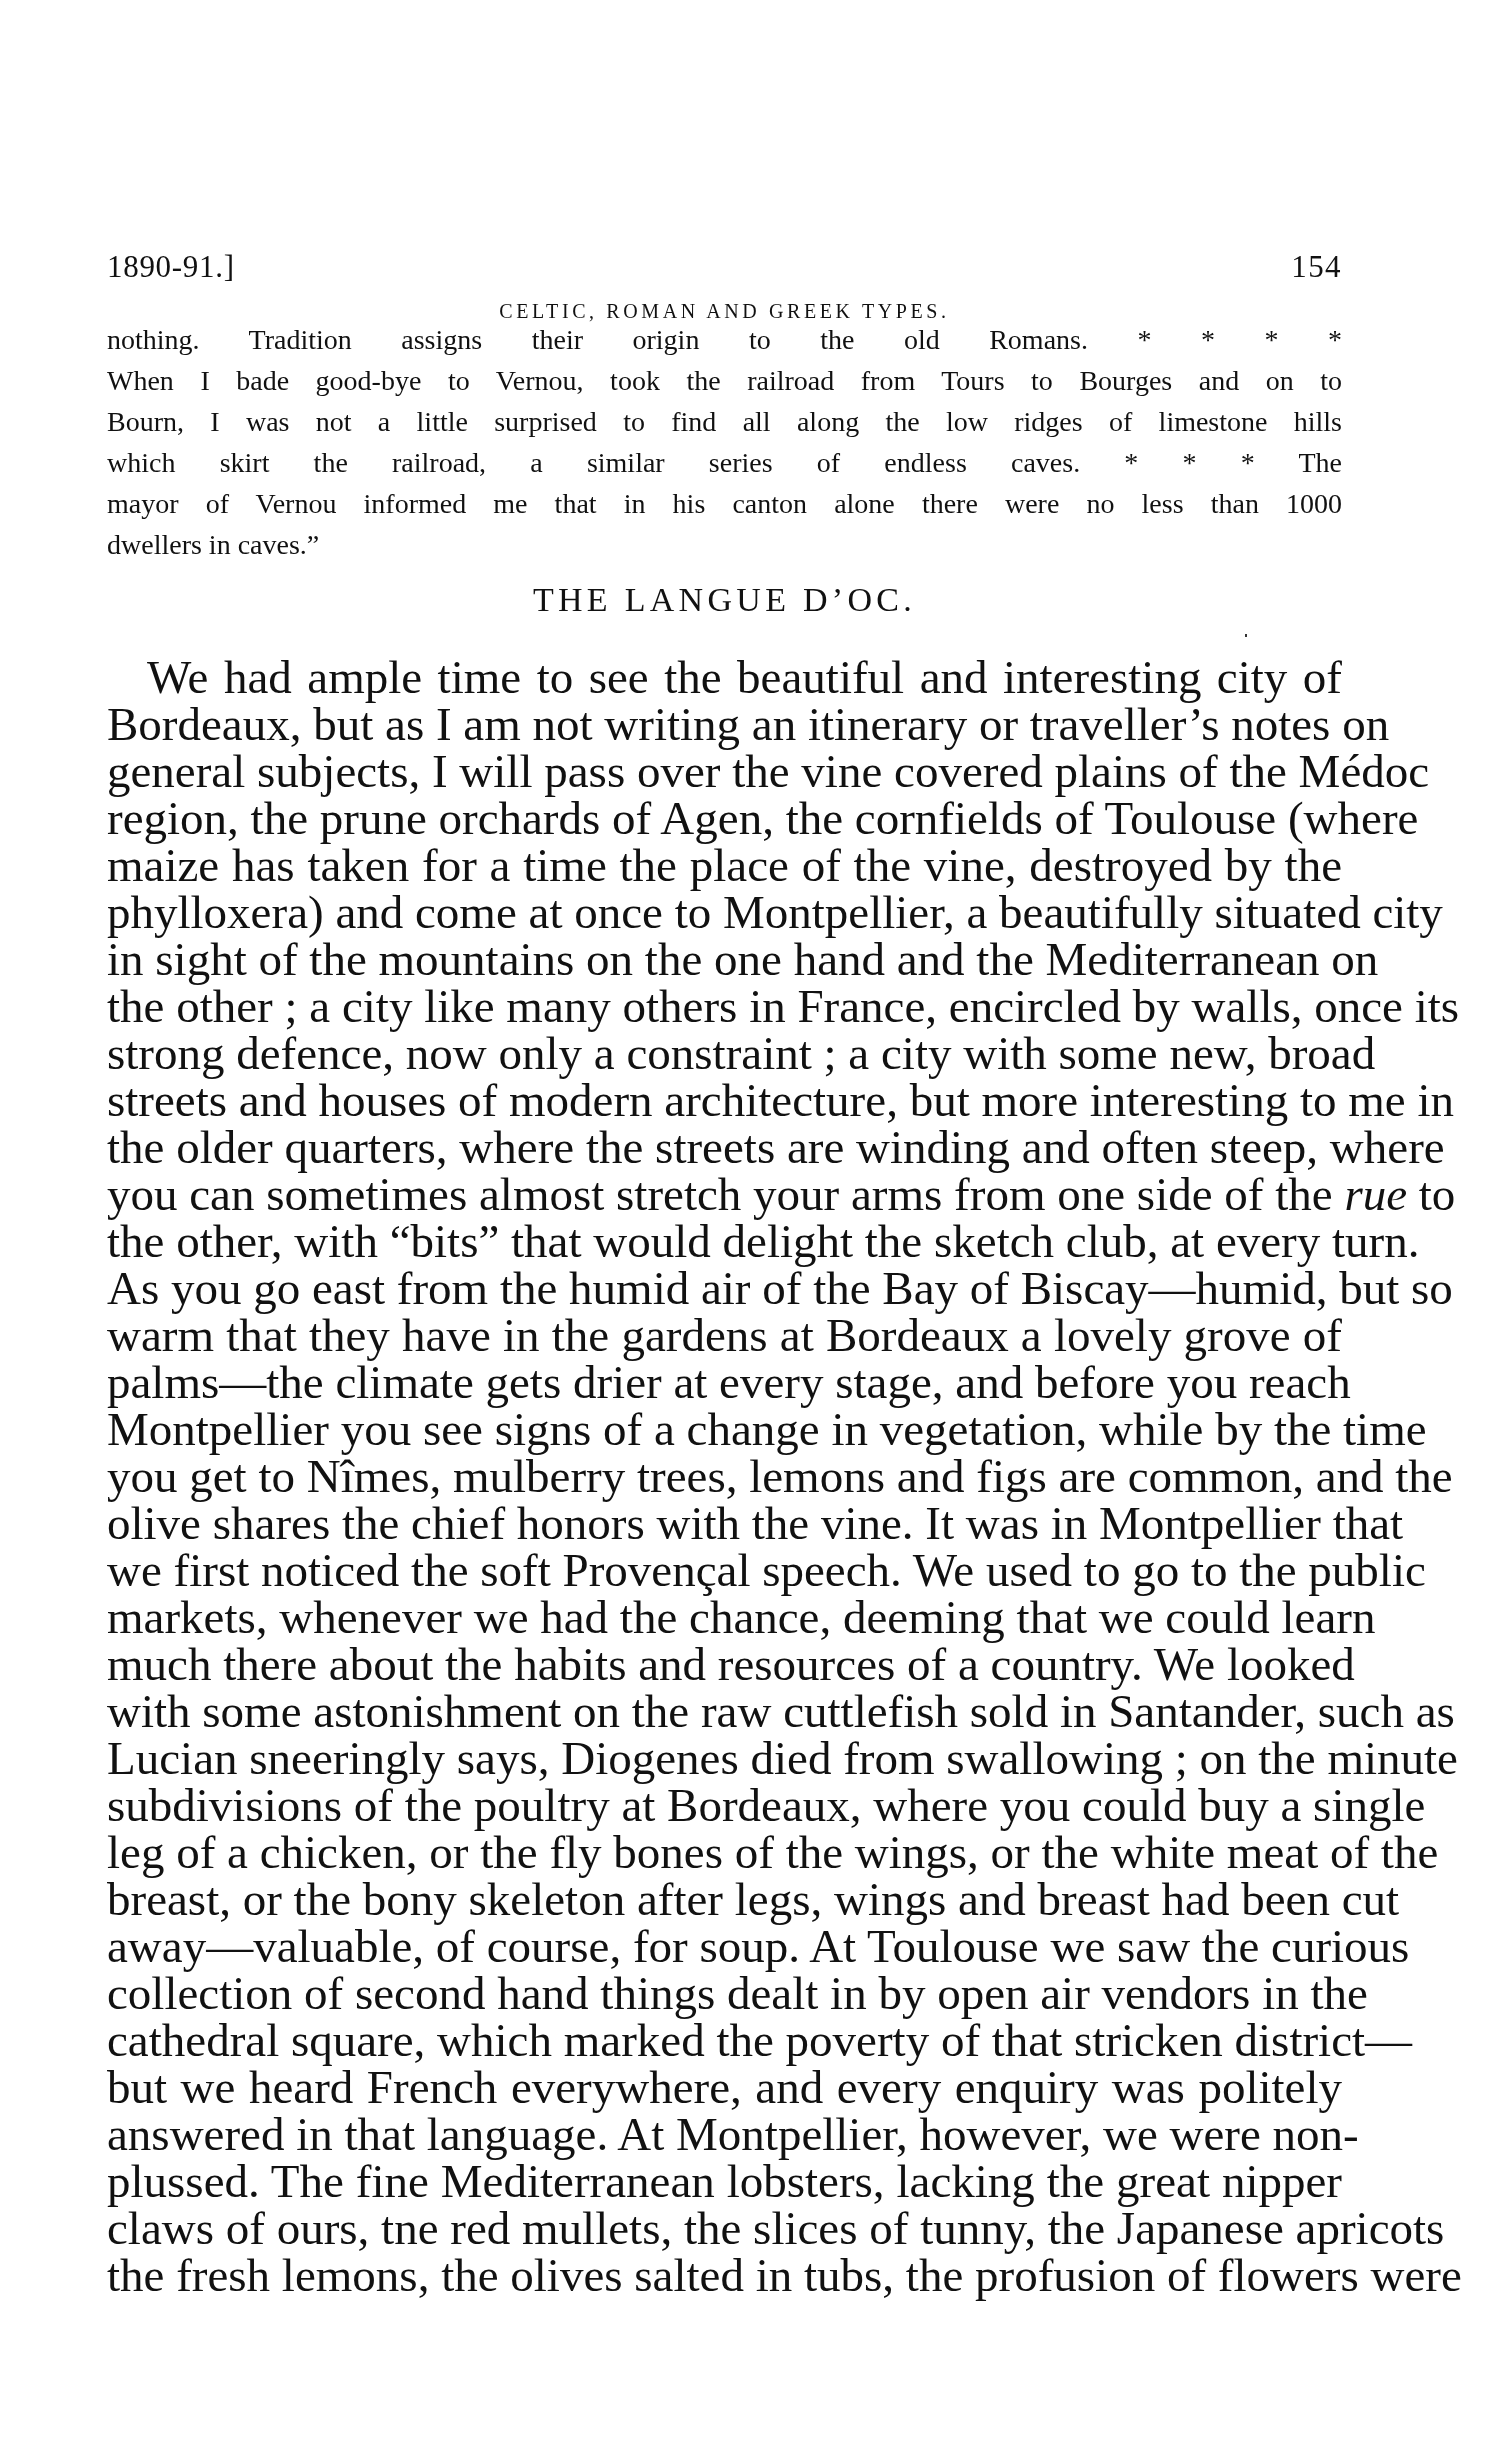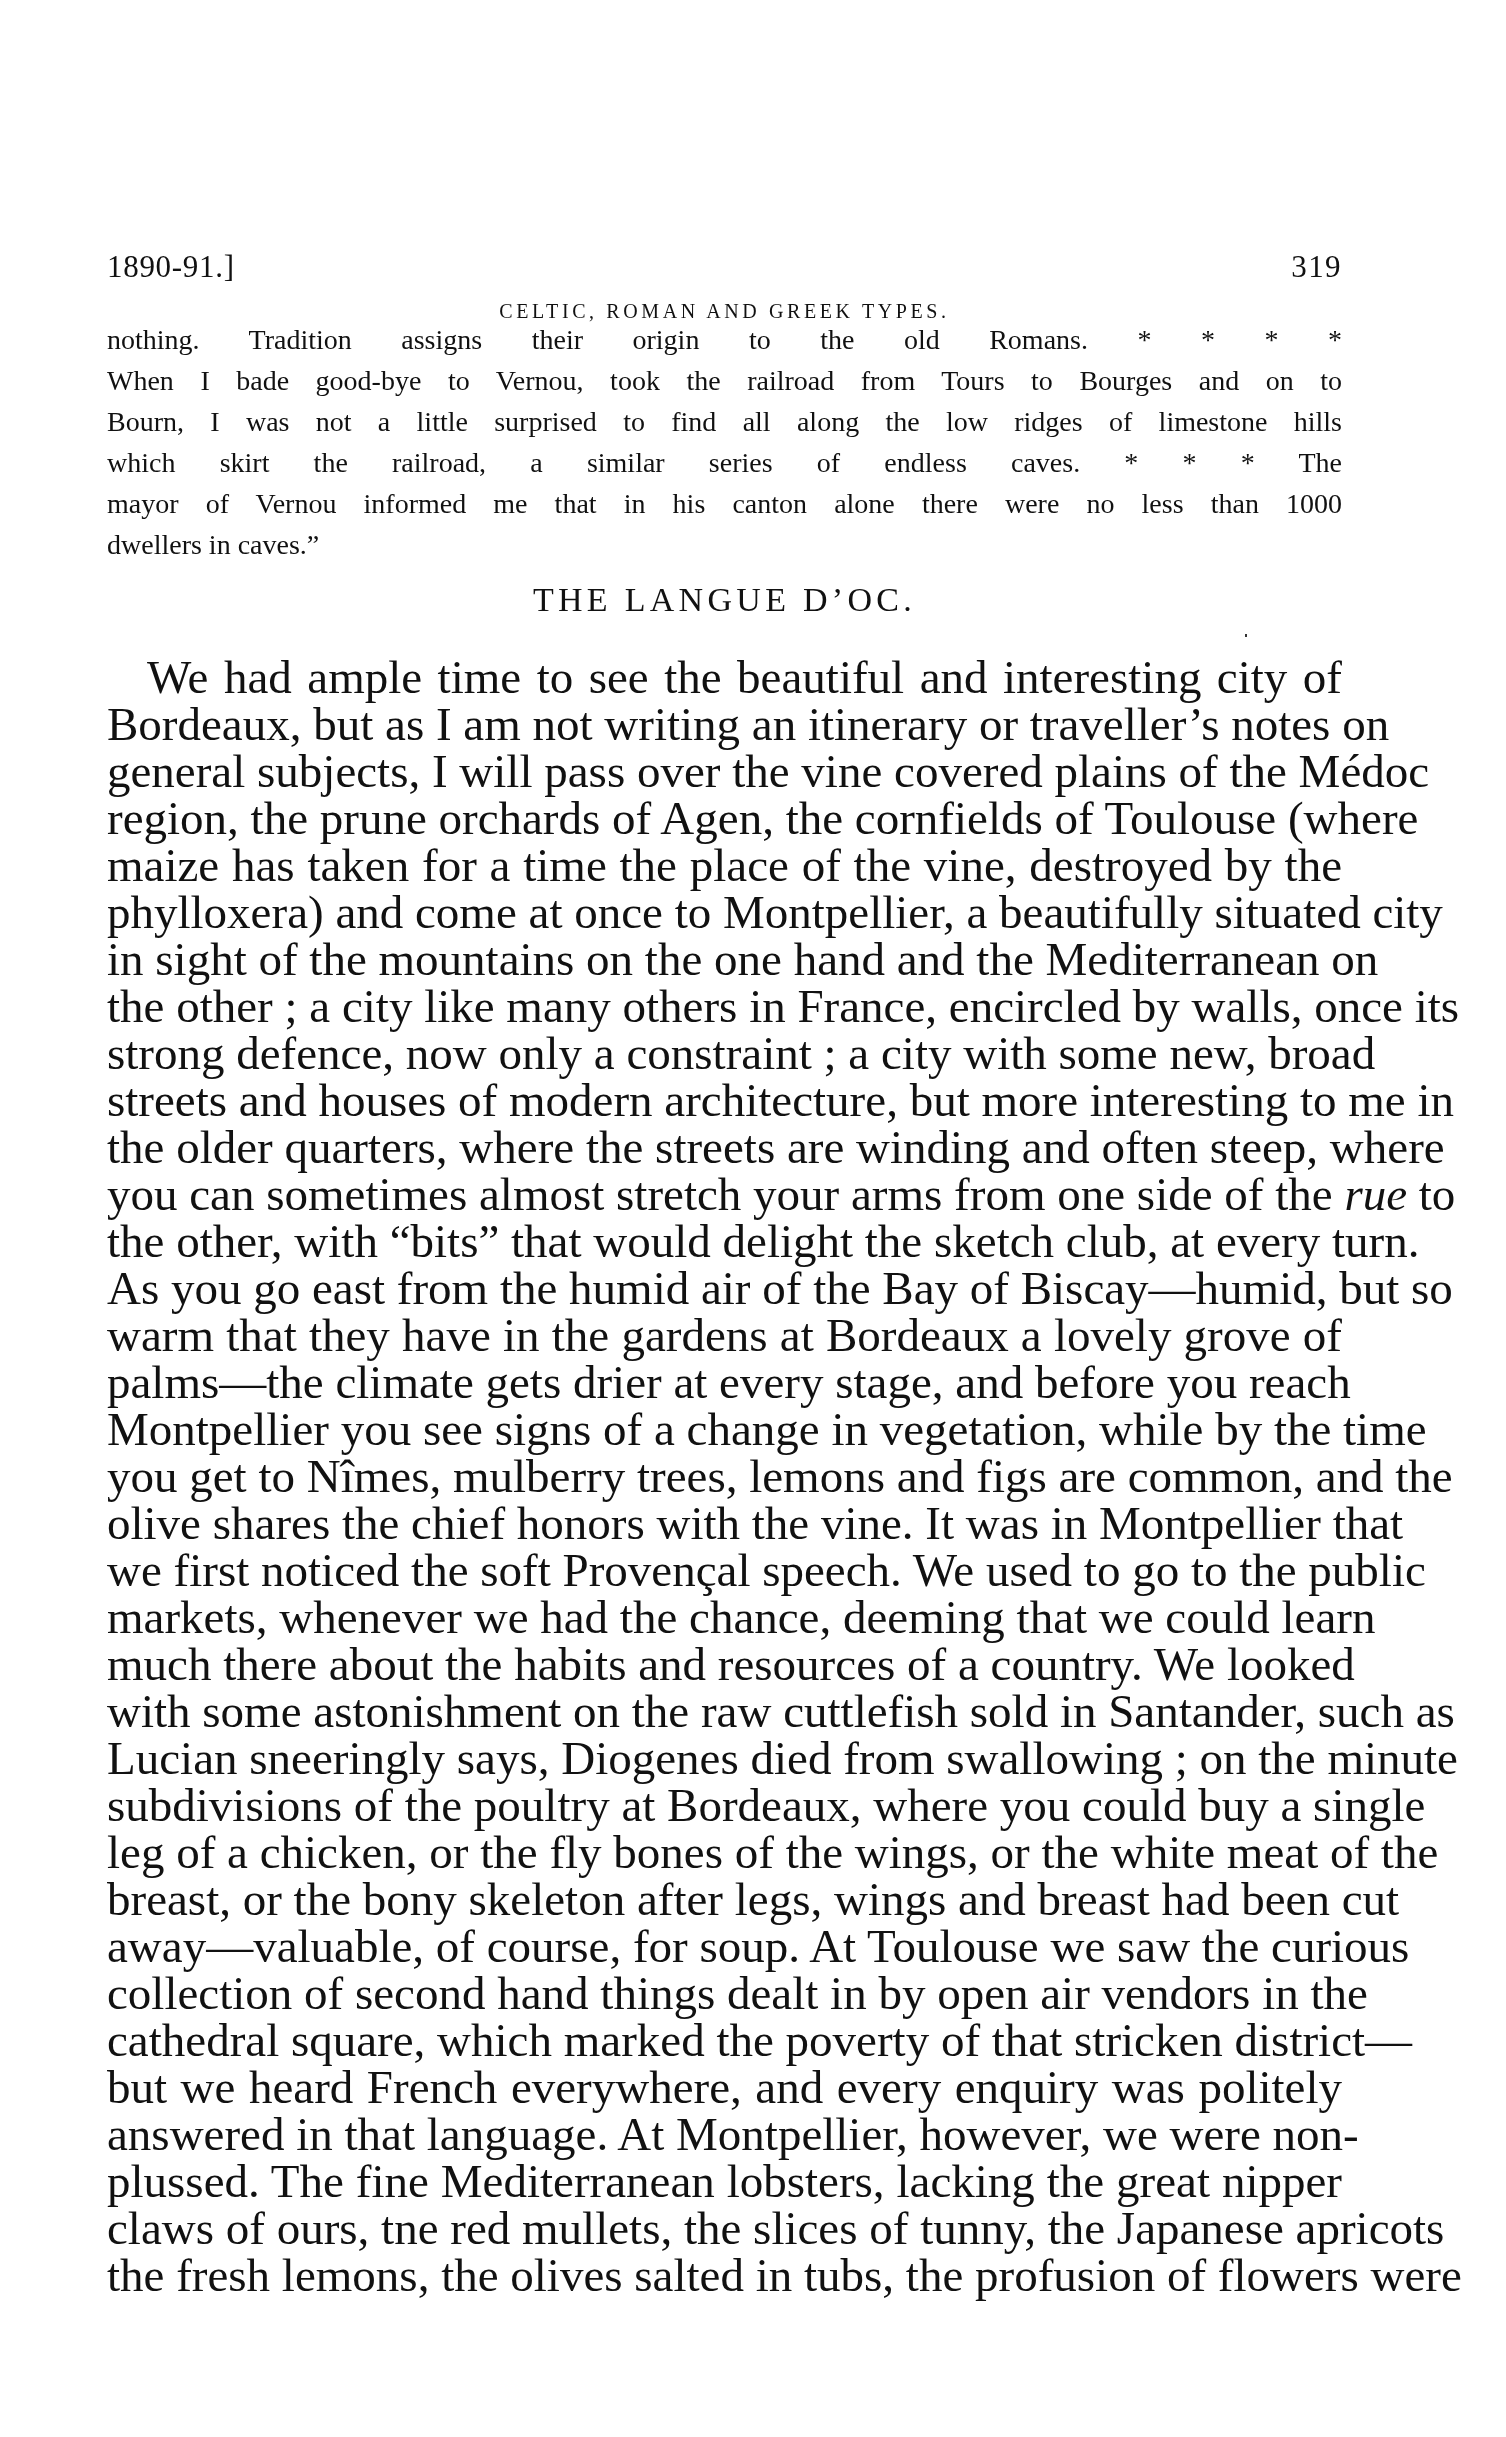--- a/index.html
+++ b/index.html
@@ -20,21 +20,21 @@
   em { font-style: italic; }
 </style>
 </head>
 <body>
 
 <div class="page">
 
   <div class="running-head">
     <span class="rh-left">1890-91.]</span>
     <span class="rh-center">CELTIC, ROMAN AND GREEK TYPES.</span>
-    <span class="rh-right">319</span>
+    <span class="rh-right">154</span>
   </div>
 
   <div class="quote-block">
     <div class="q-line">nothing.   Tradition assigns their origin to the old Romans.   *   *   *   *</div>
     <div class="q-line">When I bade good-bye to Vernou, took the railroad from Tours to Bourges and on to</div>
     <div class="q-line">Bourn, I was not a little surprised to find all along the low ridges of limestone hills</div>
     <div class="q-line">which skirt the railroad, a similar series of endless caves.   *   *   *   The</div>
     <div class="q-line">mayor of Vernou informed me that in his canton alone there were no less than 1000</div>
     <div class="q-line last">dwellers in caves.”</div>
   </div>

